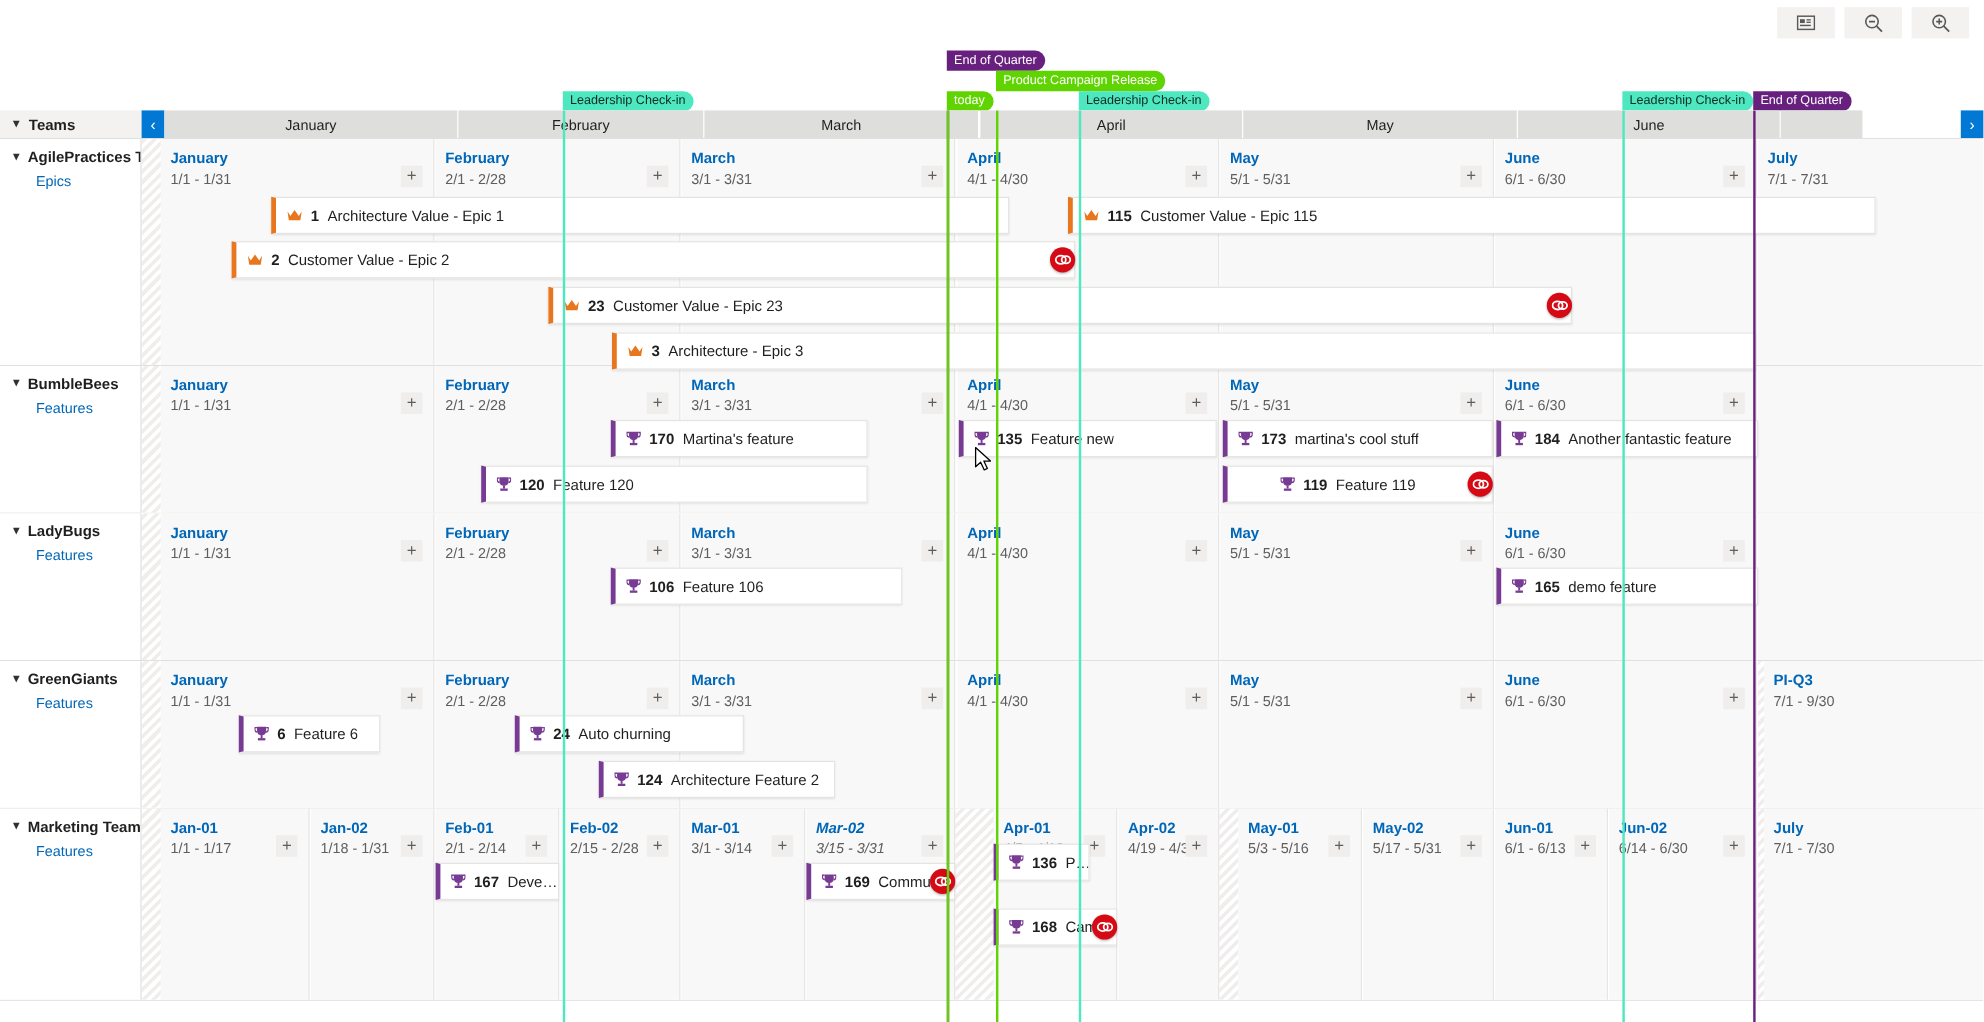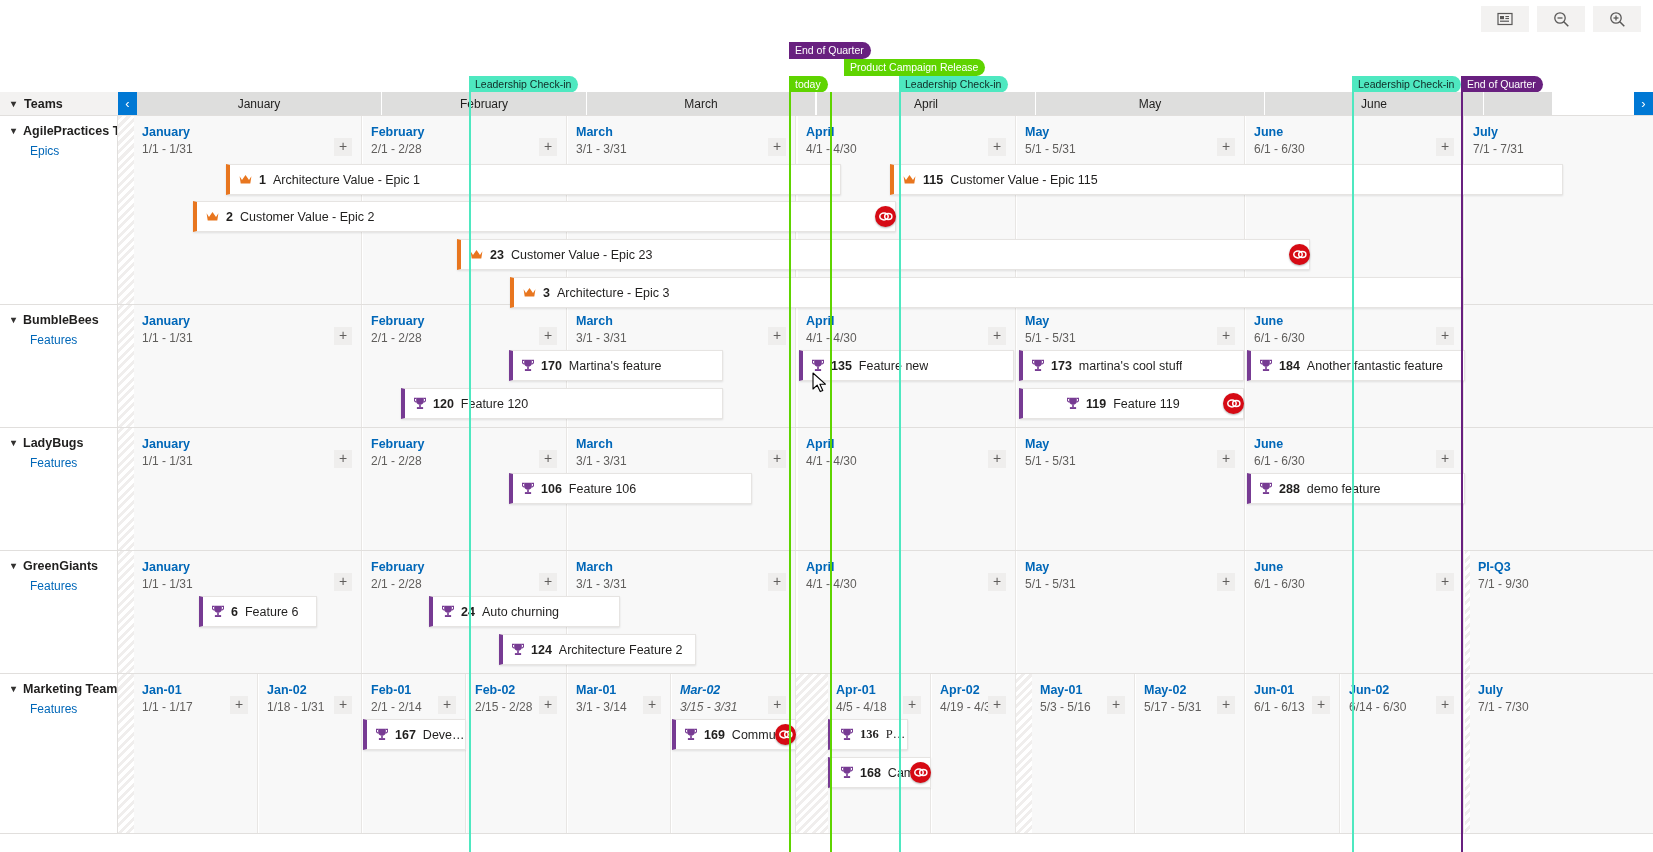--- a/index.html
+++ b/index.html
@@ -170,21 +170,21 @@
         <line x1="4.5" y1="7" x2="9.5" y2="7" stroke="#595857" stroke-width="1.3"></line>
         <line x1="7" y1="4.5" x2="7" y2="9.5" stroke="#595857" stroke-width="1.3"></line>
       </svg>
     </div>
   </div>
 
   <div class="markers" id="markerFlags">
       <div class="flag mint" style="left: 469px; top: 38px;">Leadership Check-in</div>
       <div class="flag purple" style="left: 789px; top: 4px;">End of Quarter</div>
       <div class="flag green" style="left: 789px; top: 38px;">today</div>
-      <div class="flag green" style="left: 830px; top: 21px; margin-left: 14px;">Product Campaign Release</div>
+      <div class="flag green" style="left: 830px; top: 21px;">Product Campaign Release</div>
       <div class="flag mint" style="left: 899px; top: 38px;">Leadership Check-in</div>
       <div class="flag mint" style="left: 1352px; top: 38px;">Leadership Check-in</div>
       <div class="flag purple" style="left: 1461px; top: 38px;">End of Quarter</div>
     </div>
 
   <div class="headerrow">
     <div class="teams-head">
       <span class="chev">▾</span>
       <span>Teams</span>
     </div>
@@ -489,21 +489,21 @@
           <div class="card feature" style="left: 1129px; width: 218px; top: 45px;">
             <span class="ico">
               <svg width="12" height="13" viewBox="0 0 12 13">
                 <path d="M2.2 0.7 H9.8 V4.2 C9.8 6.4 8.2 7.8 6 7.8 C3.8 7.8 2.2 6.4 2.2 4.2 Z" fill="#773b93"></path>
                 <path d="M2.2 1.4 H0.4 V3.0 C0.4 4.3 1.2 5.0 2.4 5.1" fill="none" stroke="#773b93" stroke-width="1.1"></path>
                 <path d="M9.8 1.4 H11.6 V3.0 C11.6 4.3 10.8 5.0 9.6 5.1" fill="none" stroke="#773b93" stroke-width="1.1"></path>
                 <rect x="5.2" y="7.5" width="1.6" height="2.6" fill="#773b93"></rect>
                 <rect x="2.9" y="10.1" width="6.2" height="1.9" fill="#773b93"></rect>
               </svg>
             </span>
-            <span class="wid">288</span>
+            <span class="wid">165</span>
             <span class="wtitle">demo feature</span>
           </div>
         </div>
       </div>
       <div class="teamrow" style="height: 123px;">
         <div class="teamlabel">
           <div class="teamname">
             <span class="chev">▾</span>
             <span>GreenGiants</span>
           </div>
@@ -689,21 +689,21 @@
             </span>
             <span class="wid">169</span>
             <span class="wtitle">Communica...</span>
           </div>
           <div class="depbadge" style="left: 657px; top: 50px;">
             <svg width="14" height="11" viewBox="0 0 14 11">
               <ellipse cx="5" cy="5.5" rx="4.2" ry="3.4" fill="none" stroke="#ffffff" stroke-width="1.5"></ellipse>
               <ellipse cx="9.3" cy="5.5" rx="3.6" ry="3.0" fill="none" stroke="#ffffff" stroke-width="1.5"></ellipse>
             </svg>
           </div>
-          <div class="card feature" style="left: 710px; width: 80px; top: 45px; font-family: Liberation Serif, serif;">
+          <div class="card feature" style="left: 710px; width: 80px; top: 29px;">
             <span class="ico">
               <svg width="12" height="13" viewBox="0 0 12 13">
                 <path d="M2.2 0.7 H9.8 V4.2 C9.8 6.4 8.2 7.8 6 7.8 C3.8 7.8 2.2 6.4 2.2 4.2 Z" fill="#773b93"></path>
                 <path d="M2.2 1.4 H0.4 V3.0 C0.4 4.3 1.2 5.0 2.4 5.1" fill="none" stroke="#773b93" stroke-width="1.1"></path>
                 <path d="M9.8 1.4 H11.6 V3.0 C11.6 4.3 10.8 5.0 9.6 5.1" fill="none" stroke="#773b93" stroke-width="1.1"></path>
                 <rect x="5.2" y="7.5" width="1.6" height="2.6" fill="#773b93"></rect>
                 <rect x="2.9" y="10.1" width="6.2" height="1.9" fill="#773b93"></rect>
               </svg>
             </span>
             <span class="wid">136</span>

